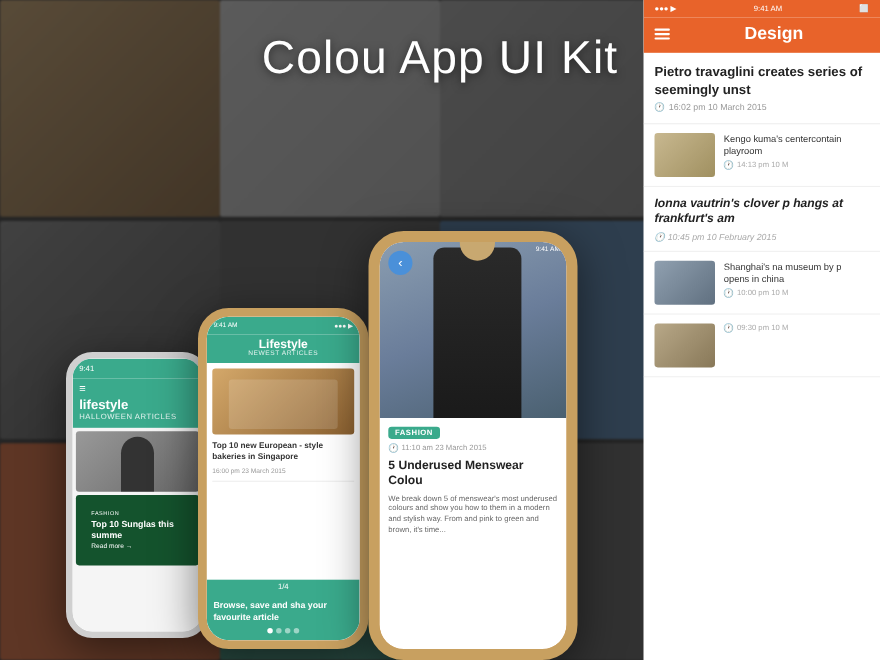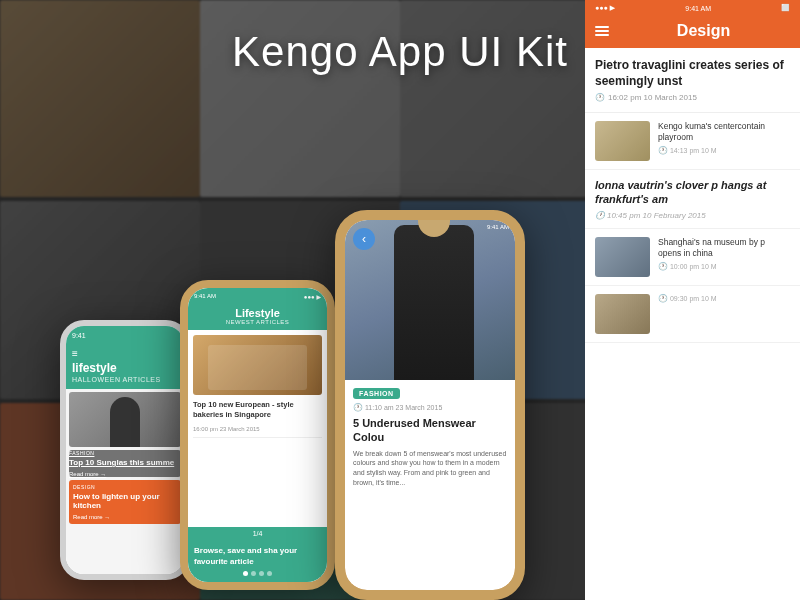--- a/index.html
+++ b/index.html
@@ -158,25 +158,24 @@
       bottom: 0;
       left: 50%;
       transform: translateX(-50%);
       width: 30px;
       height: 50px;
       background: #333;
       border-radius: 15px 15px 0 0;
     }
 
     .fashion-card {
-      background: #737373;
+      background: #14532d;
       border-radius: 3px;
-      padding: 0;
-      color: white;
-      text-decoration: underline;
+      padding: 14px;
+      color: white;
     }
 
     .fashion-card .cat {
       font-size: 5px;
       text-transform: uppercase;
       letter-spacing: 0.5px;
       margin-bottom: 2px;
     }
 
     .fashion-card .headline {
@@ -623,21 +622,21 @@
   </div>
   <div class="bg-col">
     <div class="bg-tile img-person" style="background: linear-gradient(135deg, #90a0b0, #607080);"></div>
     <div class="bg-tile light"></div>
     <div class="bg-tile orange" style="opacity:0.6;"></div>
   </div>
 </div>
 
 <div style="position:absolute;inset:0;background:rgba(30,30,30,0.45);z-index:2;"></div>
 
-<h1 class="main-title">Kengo App UI Kit</h1>
+<h1 class="main-title">Colou App UI Kit</h1>
 
 <div class="phones-container">
 
   <div class="phone phone-left">
     <div class="phone-screen">
       <div class="status-bar">
         <span>9:41</span>
       </div>
       <div class="header-bar">
         <div class="menu-icon">≡</div>
@@ -646,25 +645,20 @@
       </div>
       <div class="content-area">
         <div class="article-img">
           <div class="person-silhouette"></div>
         </div>
         <div class="fashion-card">
           <div class="cat">FASHION</div>
           <div class="headline">Top 10 Sunglas this summe</div>
           <div class="readmore">Read more →</div>
         </div>
-        <div class="design-card">
-          <div class="cat">DESIGN</div>
-          <div class="headline">How to lighten up your kitchen</div>
-          <div class="readmore">Read more →</div>
-        </div>
       </div>
     </div>
   </div>
 
   <div class="phone phone-mid">
     <div class="phone-screen">
       <div class="status-bar">
         <span>9:41 AM</span>
         <span>●●● ▶</span>
       </div>

